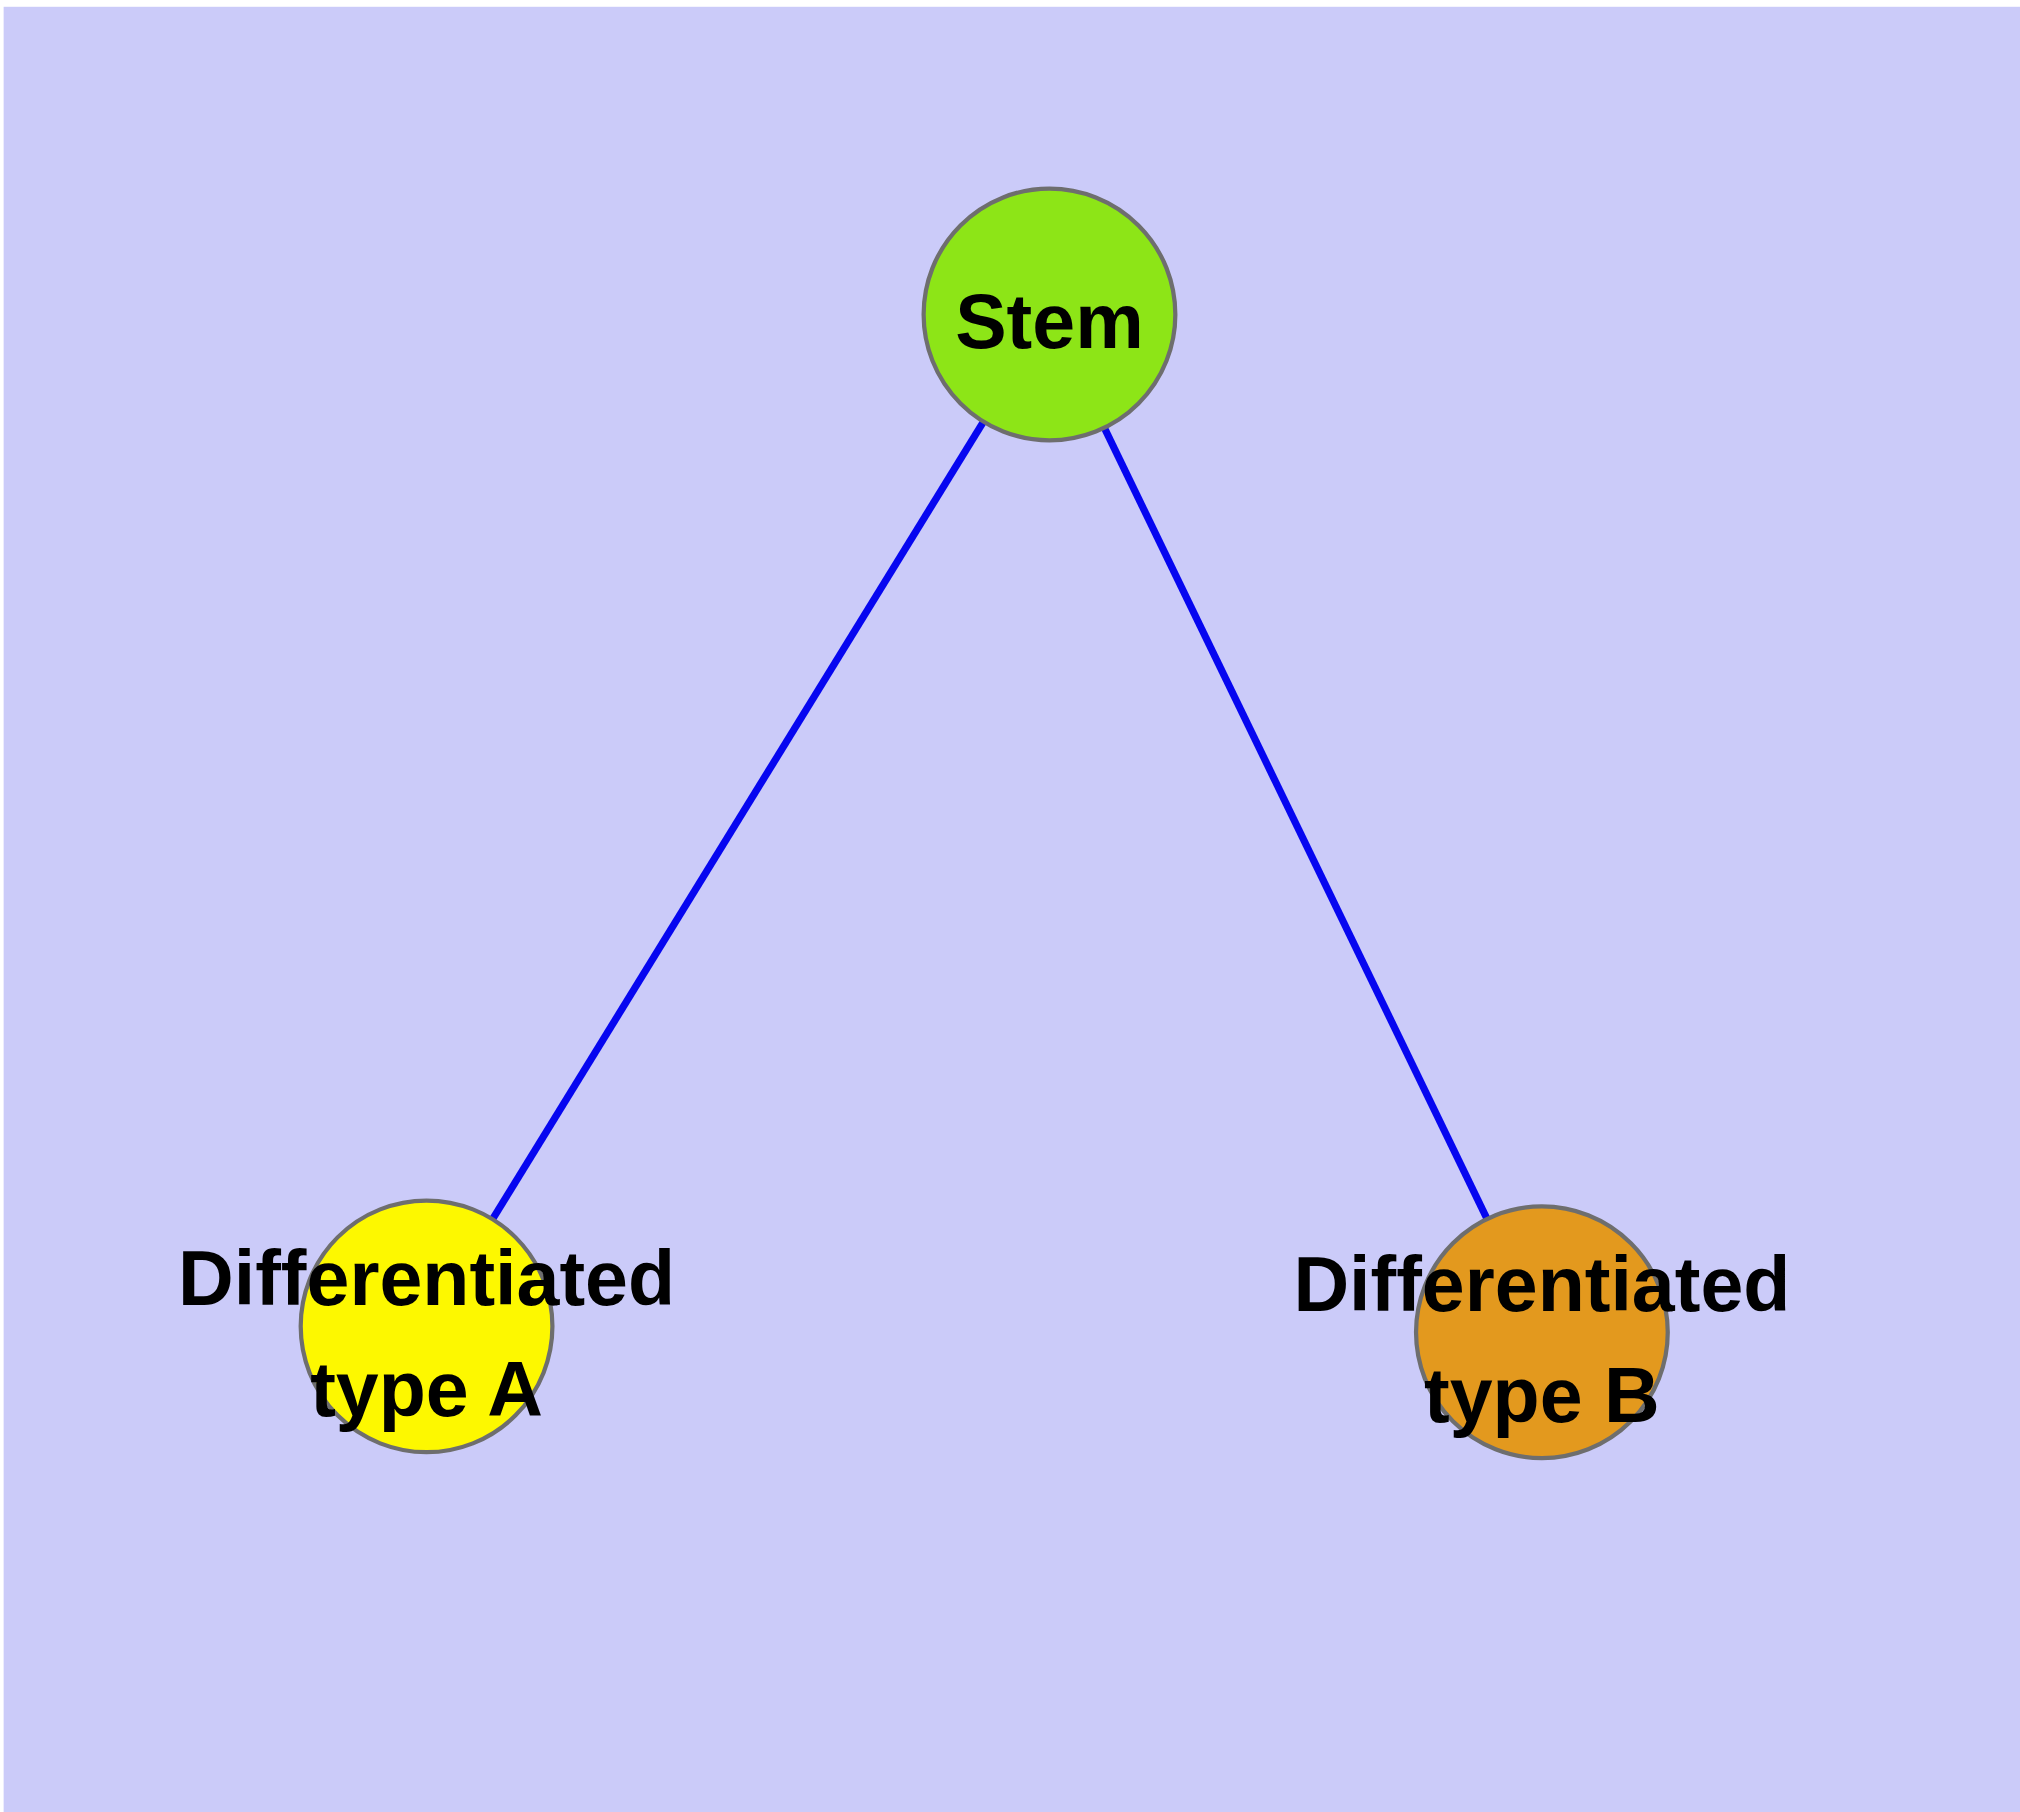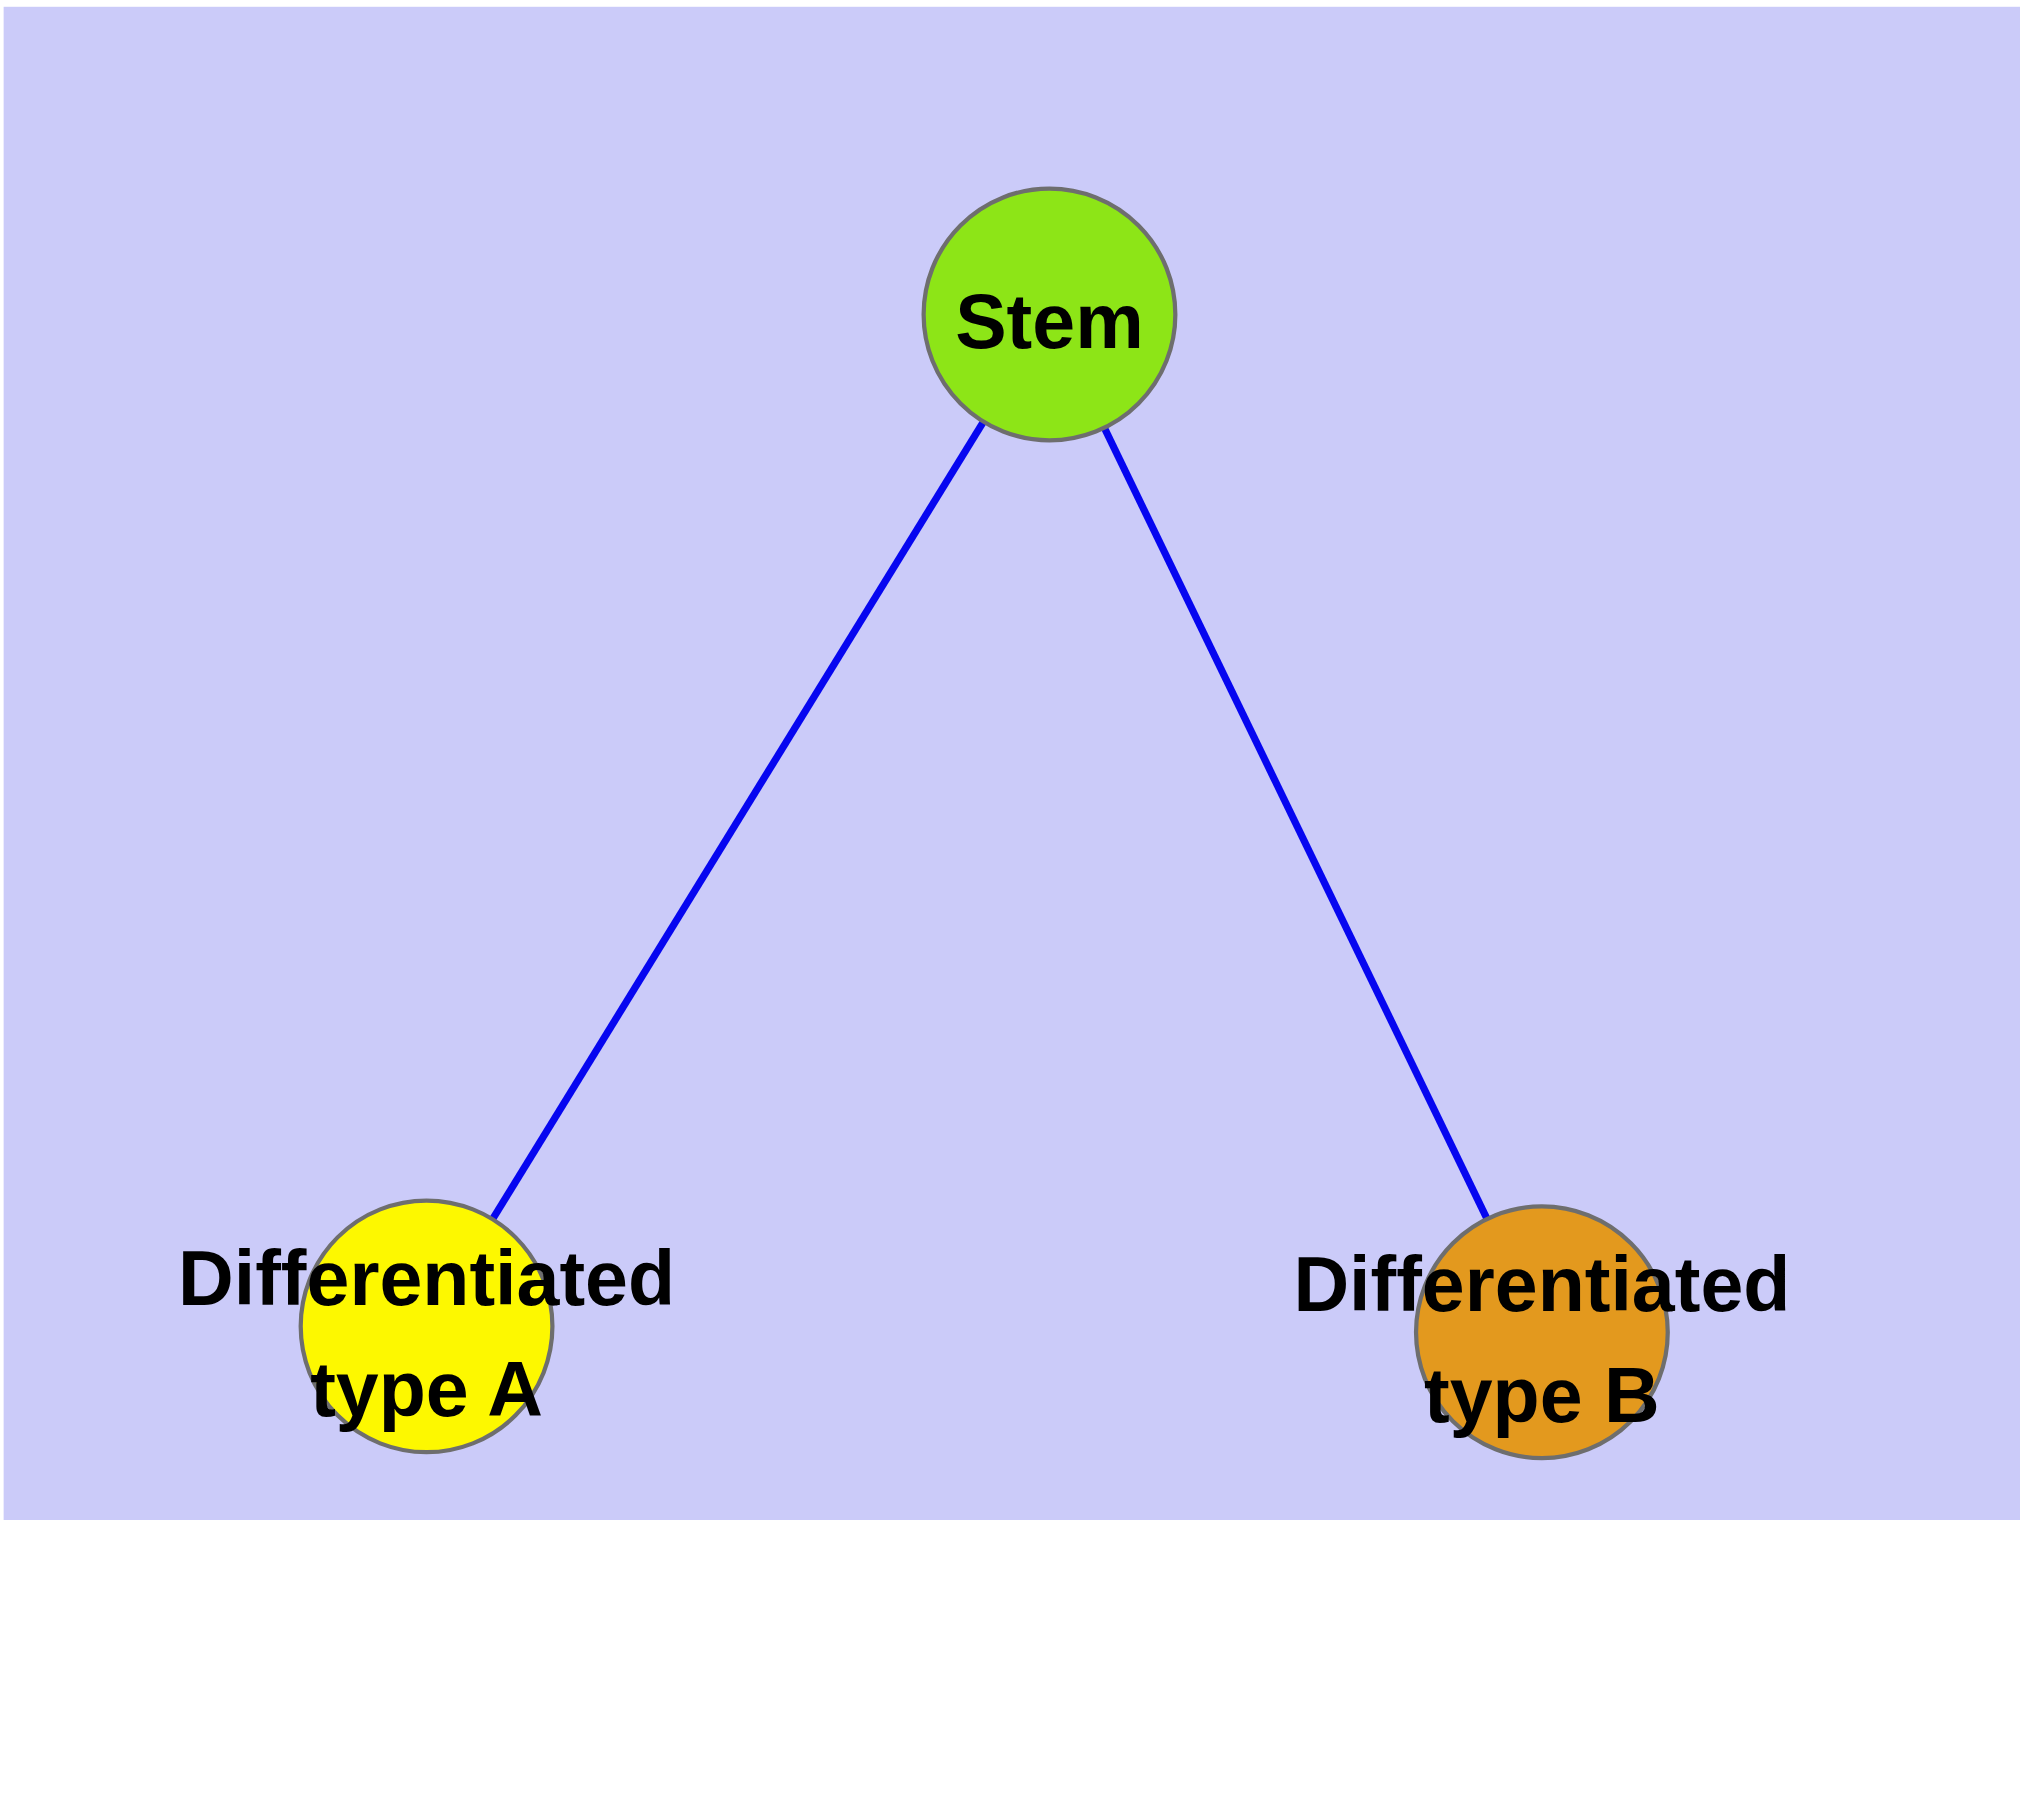--- a/index.html
+++ b/index.html
@@ -2,21 +2,21 @@
 <html style="font-size:13.6px"><head>
 <meta charset="utf-8">
 <style>
   html, body {
     margin: 0;
     padding: 0;
     background: #ffffff;
   }
   .figure-wrap {
     width: 2021px;
-    height: 1520px;
+    height: 1812px;
     position: relative;
     background: #ffffff;
     overflow: hidden;
   }
   svg {
     display: block;
   }
   .node-label {
     font-family: "Liberation Sans", "DejaVu Sans", sans-serif;
     font-weight: bold;

